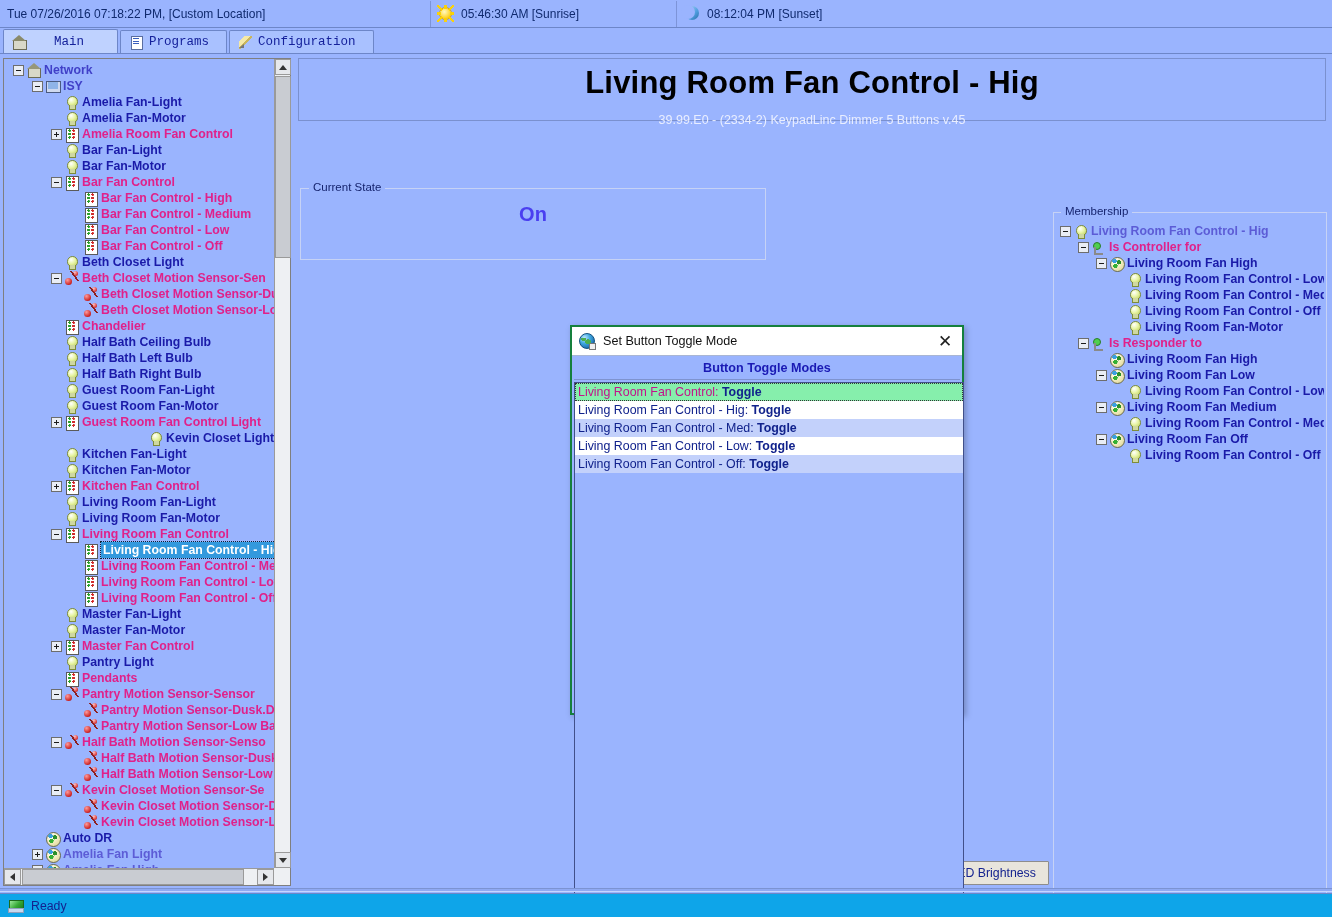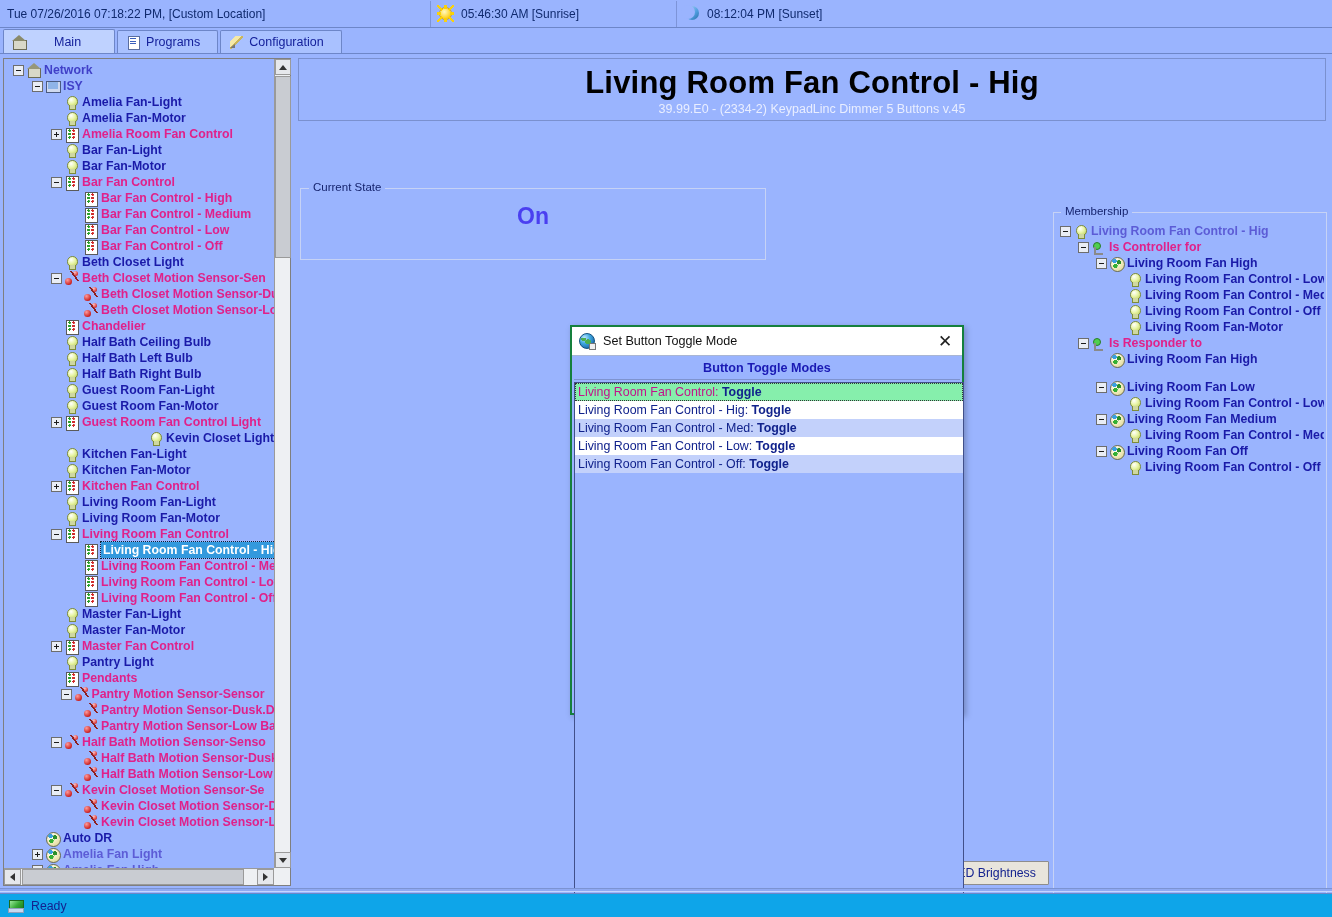--- a/index.html
+++ b/index.html
@@ -76,20 +76,21 @@
   }
   .tab {
     height: 23px; display: flex; align-items: center; gap: 6px;
     padding: 0 11px 0 8px;
     border: 1px solid #6d86c8; border-bottom: none;
     border-radius: 2px 2px 0 0;
     background: #a9c1ff;
     color: #15219b; font-size: 12.5px;
     margin-right: 2px;
     cursor: default;
+    font-family: Liberation Mono, monospace;
   }
   .tab.active { background: #bfd2ff; height: 24px; }
   .tab .label { padding-right: 6px; }
   .tab .label.wide { padding: 0 22px; }
 
   .ico { width: 14px; height: 14px; position: relative; flex: 0 0 auto; display:inline-block;}
   
   .ico-home::before {
     content:""; position:absolute; left:1px; top:5px; width:12px; height:8px;
     background:#d8d8c8; border:1px solid #6b6b55;
@@ -279,33 +280,33 @@
   #titlebox {
     position: absolute; left: 2px; top: 0px; width: 1028px; height: 63px;
     border: 1px solid #7a90cf; background: #9ab4fe;
     text-align: center;
   }
   #bigtitle {
     font-size: 31px; font-weight: bold; color: #000; letter-spacing: .2px;
     margin-top: 6px; line-height: 36px;
   }
   #subtitle {
-    font-size: 12.5px; color: #e9eeff; margin-top: 1px;
+    font-size: 12.5px; color: #e9eeff; margin-top: 12px;
   }
   #curstate {
     position: absolute; left: 4px; top: 130px; width: 466px; height: 72px;
     border: 1px solid #c6d2f5;
   }
   #curstate .legend {
     position: absolute; left: 8px; top: -8px; background: #9ab4fe;
     padding: 0 4px; font-size: 11.5px; color: #16246e; font-weight: normal;
   }
   #curstate .val {
     position: absolute; left: 0; right: 0; top: 14px; text-align: center;
-    font-size: 23px; font-weight: bold; color: #4a3ff0;
+    font-size: 20px; font-weight: bold; color: #4a3ff0;
   }
 
   
   #membership {
     position: absolute; left: 757px; top: 154px; width: 274px; height: 690px;
     border: 1px solid #c6d2f5;
   }
   #membership .legend {
     position: absolute; left: 7px; top: -8px; background: #9ab4fe;
     padding: 0 4px; font-size: 11.5px; color: #16246e;
@@ -639,21 +640,21 @@
         <div class="trow" style="padding-left: 42px;">
           <span class="tdots"></span>
           <span class="ic ic-bulb"></span>
           <span class="tlabel c-dev">Pantry Light</span>
         </div>
         <div class="trow" style="padding-left: 42px;">
           <span class="tdots"></span>
           <span class="ic ic-keypad"></span>
           <span class="tlabel c-node">Pendants</span>
         </div>
-        <div class="trow" style="padding-left: 42px; justify-content: center;">
+        <div class="trow" style="padding-left: 42px;">
           <span class="exp"></span>
           <span class="ic ic-motion">
             <i></i>
           </span>
           <span class="tlabel c-node">Pantry Motion Sensor-Sensor</span>
         </div>
         <div class="trow" style="padding-left: 61px;">
           <span class="tdots"></span>
           <span class="ic ic-motion">
             <i></i>
@@ -801,21 +802,21 @@
         <div class="trow" style="padding-left: 22px;">
           <span class="exp"></span>
           <span class="ic ic-link"></span>
           <span class="tlabel c-node">Is Responder to</span>
         </div>
         <div class="trow" style="padding-left: 40px;">
           <span class="tdots"></span>
           <span class="ic ic-scene"></span>
           <span class="tlabel c-dev">Living Room Fan High</span>
         </div>
-        <div class="trow" style="padding-left: 40px; margin-top: 12px;">
+        <div class="trow" style="padding-left: 40px;">
           <span class="exp"></span>
           <span class="ic ic-scene"></span>
           <span class="tlabel c-dev">Living Room Fan Low</span>
         </div>
         <div class="trow" style="padding-left: 58px;">
           <span class="tdots"></span>
           <span class="ic ic-bulb"></span>
           <span class="tlabel c-dev">Living Room Fan Control - Low</span>
         </div>
         <div class="trow" style="padding-left: 40px;">

